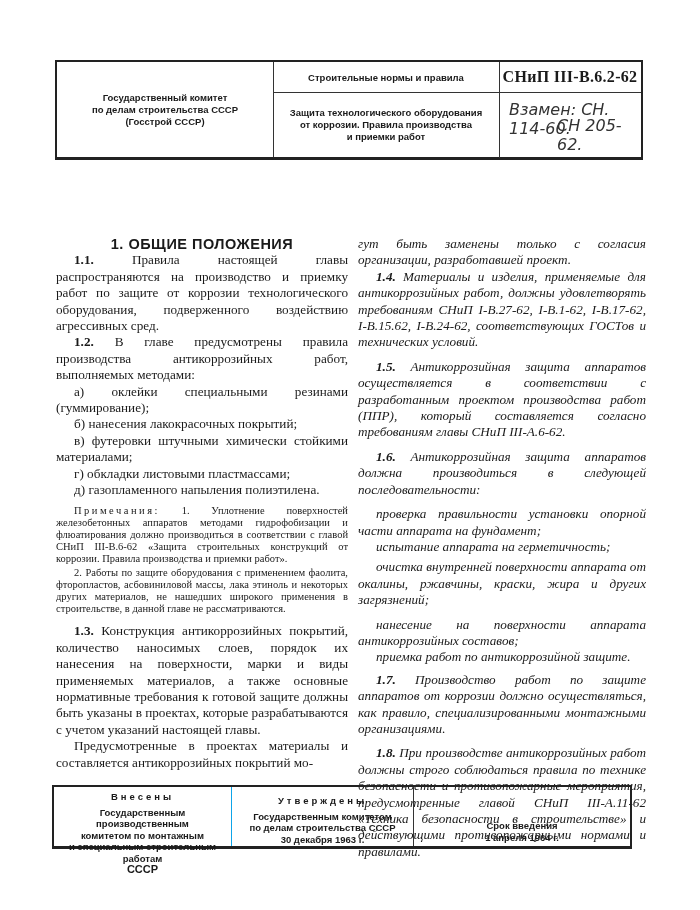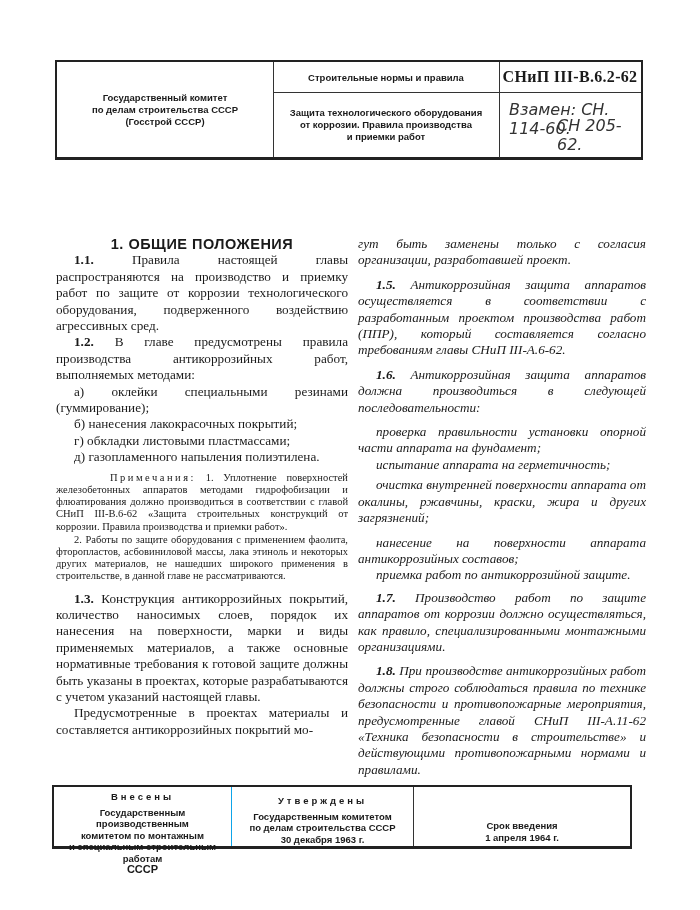--- a/index.html
+++ b/index.html
@@ -31,21 +31,21 @@
   .col { position: absolute; top: 236px; font-size: 13.2px; line-height: 16.4px; text-align: justify; }
   .col.left { left: 56px; width: 292px; }
   .col.right { left: 358px; width: 288px; font-style: italic; }
   .col p { margin: 0; text-indent: 18px; }
   .col p.noind { text-indent: 0; }
   .col p.gap { margin-top: 5px; }
   .col b.num { font-weight: bold; }
   .sec-title { text-align: center; font-family: "Liberation Sans", sans-serif; font-weight: bold;
                font-size: 14.5px; letter-spacing: 0.5px; margin: 0 0 6px 0; text-indent: 0 !important; }
   .note { font-size: 10.5px; line-height: 12.2px; margin-top: 6px !important; }
-  .note .sp { letter-spacing: 2.5px; margin-left: 36px; }
+  .note .sp { letter-spacing: 2.5px; }
 
   
   .ftr { position: absolute; left: 52px; top: 785px; width: 580px; height: 64px;
          border: 2px solid #222; border-bottom-width: 3px; box-sizing: border-box;
          font-family: "Liberation Sans", sans-serif; font-size: 9.5px; font-weight: bold; text-align: center; line-height: 11.5px; }
   .ftr .f1 { position: absolute; left: 0; top: 0; width: 178px; height: 100%; border-right: 1px solid #0ea5e9; padding-top: 4px; box-sizing: border-box; }
   .ftr .f2 { position: absolute; left: 178px; top: 0; width: 182px; height: 100%; border-right: 1px solid #333; padding-top: 8px; box-sizing: border-box; }
   .ftr .f3 { position: absolute; left: 360px; top: 0; right: 0; height: 100%; display: flex; flex-direction: column; justify-content: center; margin-top: 15px; }
   .ftr .cap { letter-spacing: 3px; margin-bottom: 4px; display: block; }
   .ftr .big { font-size: 11px; }
@@ -75,30 +75,32 @@
     <span class="l2">СН 205-62.</span>
   </div>
 </div>
 
 <div class="col left">
   <p class="sec-title">1. ОБЩИЕ ПОЛОЖЕНИЯ</p>
   <p><b class="num">1.1.</b><span> Правила настоящей главы распространяются на производство и приемку работ по защите от коррозии технологического оборудования, подверженного воздействию агрессивных сред.</span></p>
   <p><b class="num">1.2.</b><span> В главе предусмотрены правила производства антикоррозийных работ, выполняемых методами:</span></p>
   <p>а) оклейки специальными резинами (гуммирование);</p>
   <p>б) нанесения лакокрасочных покрытий;</p>
+  <p>в) футеровки штучными химически стойкими материалами;</p>
   <p>г) обкладки листовыми пластмассами;</p>
   <p>д) газопламенного напыления полиэтилена.</p>
   <p class="note" style="margin-top:9px"><span class="sp">Примечания:</span><span> 1. Уплотнение поверхностей железобетонных аппаратов методами гидрофобизации и флюатирования должно производиться в соответствии с главой СНиП III-В.6-62 «Защита строительных конструкций от коррозии. Правила производства и приемки работ».</span></p>
   <p class="note" style="margin-top:1px !important">2. Работы по защите оборудования с применением фаолита, фторопластов, асбовиниловой массы, лака этиноль и некоторых других материалов, не нашедших широкого применения в строительстве, в данной главе не рассматриваются.</p>
   <p class="gap" style="margin-top:8px"><b class="num">1.3.</b><span> Конструкция антикоррозийных покрытий, количество наносимых слоев, порядок их нанесения на поверхности, марки и виды применяемых материалов, а также основные нормативные требования к готовой защите должны быть указаны в проектах, которые разрабатываются с учетом указаний настоящей главы.</span></p>
   <p>Предусмотренные в проектах материалы и составляется антикоррозийных покрытий мо-</p>
 </div>
 
 <div class="col right" style="top:236px">
   <p class="noind">гут быть заменены только с согласия организации, разработавшей проект.</p>
+  <p><b class="num">1.4.</b><span> Материалы и изделия, применяемые для антикоррозийных работ, должны удовлетворять требованиям СНиП I-В.27-62, I-В.1-62, I-В.17-62, I-В.15.62, I-В.24-62, соответствующих ГОСТов и технических условий.</span></p>
   <p class="gap" style="margin-top:8px"><b class="num">1.5.</b><span> Антикоррозийная защита аппаратов осуществляется в соответствии с разработанным проектом производства работ (ППР), который составляется согласно требованиям главы СНиП III-А.6-62.</span></p>
   <p class="gap" style="margin-top:8px"><b class="num">1.6.</b><span> Антикоррозийная защита аппаратов должна производиться в следующей последовательности:</span></p>
   <p class="gap" style="margin-top:8px">проверка правильности установки опорной части аппарата на фундамент;</p>
   <p>испытание аппарата на герметичность;</p>
   <p class="gap" style="margin-top:4px">очистка внутренней поверхности аппарата от окалины, ржавчины, краски, жира и других загрязнений;</p>
   <p class="gap" style="margin-top:8px">нанесение на поверхности аппарата антикоррозийных составов;</p>
   <p>приемка работ по антикоррозийной защите.</p>
   <p class="gap" style="margin-top:6px"><b class="num">1.7.</b><span> Производство работ по защите аппаратов от коррозии должно осуществляться, как правило, специализированными монтажными организациями.</span></p>
   <p class="gap" style="margin-top:8px"><b class="num">1.8.</b><span> При производстве антикоррозийных работ должны строго соблюдаться правила по технике безопасности и противопожарные мероприятия, предусмотренные главой СНиП III-А.11-62 «Техника безопасности в строительстве» и действующими противопожарными нормами и правилами.</span></p>
 </div>

